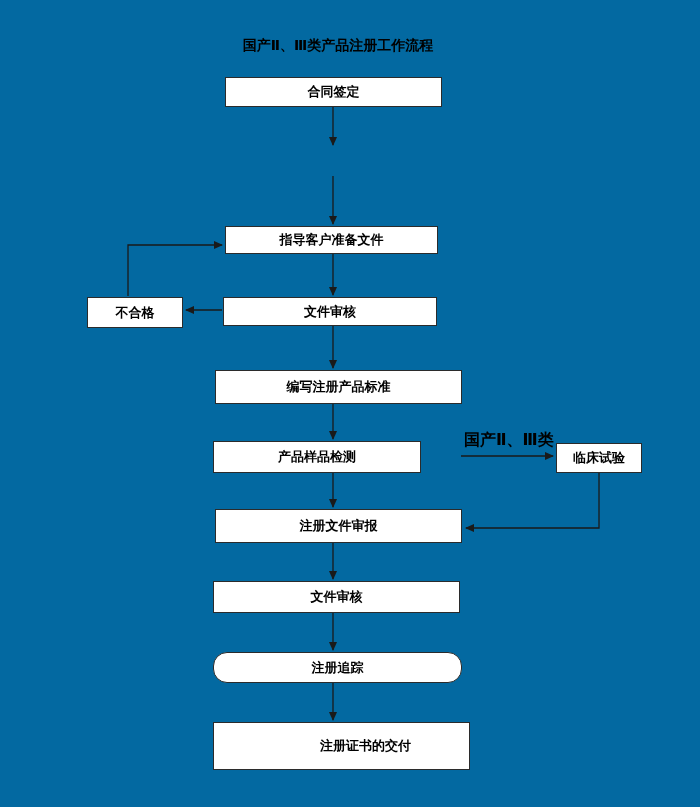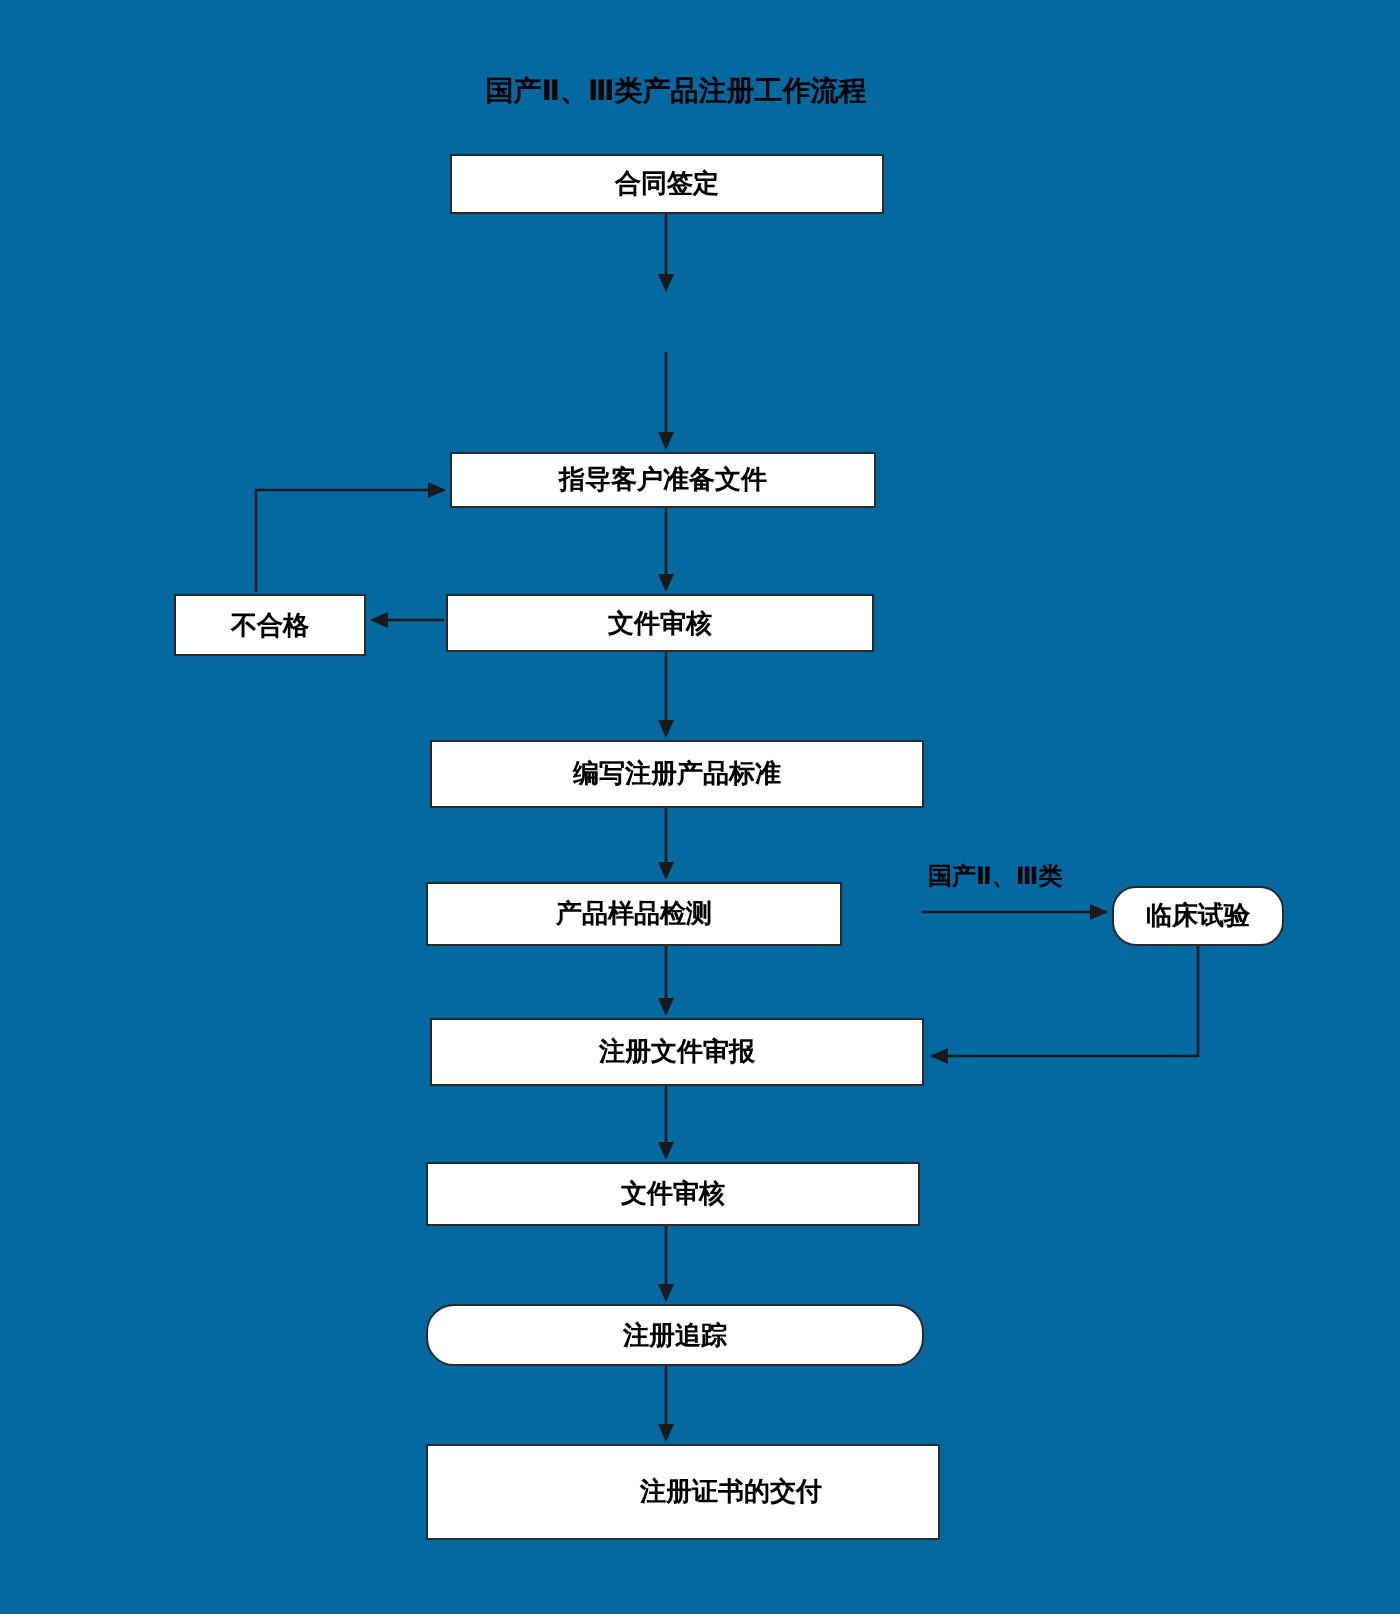--- a/index.html
+++ b/index.html
@@ -43,21 +43,21 @@
     align-items: center;
     justify-content: center;
     font-size: 13px;
     font-weight: bold;
     white-space: nowrap;
   }
   .edge-label {
     position: absolute;
     left: 464px;
     top: 430px;
-    font-size: 12px;
+    font-size: 16px;
     font-weight: bold;
     white-space: nowrap;
   }
 </style>
 </head>
 <body>
 
 <div class="canvas">
 
   <div class="flow-title">国产Ⅱ、Ⅲ类产品注册工作流程</div>
@@ -89,21 +89,21 @@
   <div class="node" style="left:225px; top:226px; width:213px; height:28px;">指导客户准备文件</div>
 
   <div class="node" style="left:223px; top:297px; width:214px; height:29px;">文件审核</div>
 
   <div class="node" style="left:87px; top:297px; width:96px; height:31px;">不合格</div>
 
   <div class="node" style="left:215px; top:370px; width:247px; height:34px;text-align:center;">编写注册产品标准</div>
 
   <div class="node" style="left:213px; top:441px; width:208px; height:32px;">产品样品检测</div>
 
-  <div class="node" style="left:556px; top:443px; width:86px; height:30px;border-radius:12px;">临床试验</div>
+  <div class="node" style="left:556px; top:443px; width:86px; height:30px;">临床试验</div>
 
   <div class="node" style="left:215px; top:509px; width:247px; height:34px;">注册文件审报</div>
 
   <div class="node" style="left:213px; top:581px; width:247px; height:32px;">文件审核</div>
 
   <div class="node" style="left:213px; top:652px; width:249px; height:31px;border-radius:14px;">注册追踪</div>
 
   <div class="node" style="left:213px; top:722px; width:257px; height:48px;padding-left:48px;">注册证书的交付</div>
 
   <div class="edge-label">国产Ⅱ、Ⅲ类</div>

